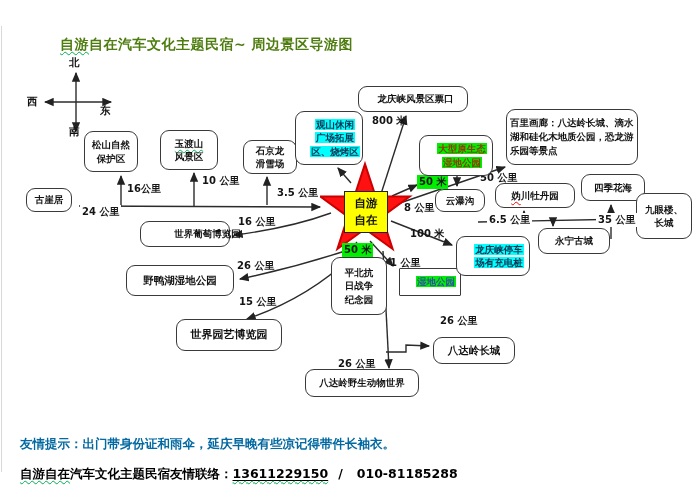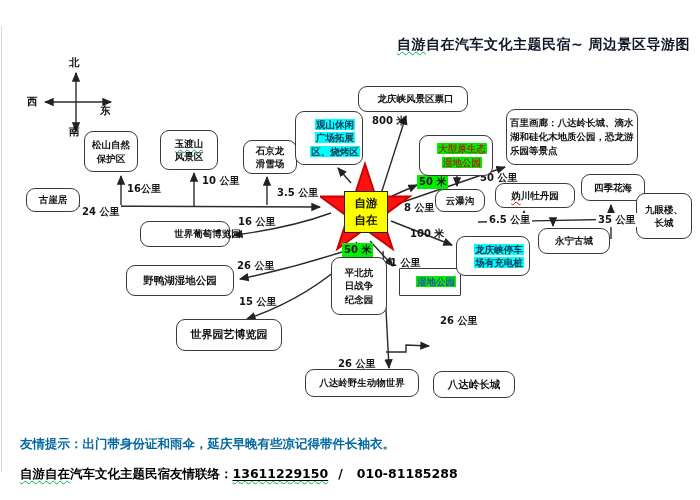--- a/index.html
+++ b/index.html
@@ -2,22 +2,22 @@
 <html><head>
 <meta charset="utf-8">
 <style>
   html,body{margin:0;padding:0;background:#fff;}
   #canvas{
     position:relative;width:700px;height:500px;background:#ffffff;overflow:hidden;
     font-family:"DejaVu Sans","Liberation Sans",sans-serif;color:#111;
   }
   .page-edge{position:absolute;left:1px;top:26px;width:1px;height:446px;background:#d9d9d9;}
   .title{
-    position:absolute;left:60px;top:36px;width:630px;text-align:right;
-    font-size:14px;font-weight:bold;color:#0f172a;letter-spacing:.5px;white-space:nowrap;
+    position:absolute;left:60px;top:36px;width:630px;text-align:left;
+    font-size:14px;font-weight:bold;color:#4d7c0f;letter-spacing:.5px;white-space:nowrap;
   }
   .wavy-green{text-decoration:#00b050 wavy underline;text-decoration-thickness:1px;text-underline-offset:2px;}
   .wavy-red{text-decoration:#ff0000 wavy underline;text-decoration-thickness:1px;text-underline-offset:2px;}
   svg.layer{position:absolute;left:0;top:0;}
   .box{
     position:absolute;box-sizing:border-box;background:#fff;border:1.5px solid #3a3a3a;border-radius:9px;
     display:flex;flex-direction:column;align-items:center;justify-content:center;
     font-size:9.5px;font-weight:600;line-height:1.38;text-align:center;padding:2px 3px;
   }
   .box.sharp{border-radius:1px;}
@@ -92,21 +92,21 @@
       <path d="M386,352 L406,352 L406,345 L429,346" marker-end="url(#ah)"></path>
     </g>
     <polygon points="365,164 375.6,196.4 409.7,196.5 382.1,216.6 392.6,249 365,229 337.4,249 347.9,216.6 320.3,196.5 354.4,196.4" fill="#ff1111" stroke="#cc0000" stroke-width="2"></polygon>
   </svg>
 
   <div class="compass-label" style="left:69px;top:56px;">北</div>
   <div class="compass-label" style="left:27px;top:95px;">西</div>
   <div class="compass-label" style="left:100px;top:104px;">东</div>
   <div class="compass-label" style="left:69px;top:125px;">南</div>
 
-  <div class="box" style="left:26px;top:188px;width:54px;height:24px;">
+  <div class="box" style="left:26px;top:188px;width:46px;height:24px;">
     <div class="bl">古崖居</div>
   </div>
 
   <div class="box" style="left:84px;top:131px;width:54px;height:41px;">
     <div class="bl">松山自然</div>
     <div class="bl">保护区</div>
   </div>
 
   <div class="box" style="left:160px;top:130px;width:58px;height:40px;">
     <div class="bl wavy-green">玉渡山</div>
@@ -178,21 +178,21 @@
   </div>
 
   <div class="box" style="left:126px;top:265px;width:108px;height:31px;font-size:10.5px;">
     <div class="bl">野鸭湖湿地公园</div>
   </div>
 
   <div class="box" style="left:176px;top:319px;width:106px;height:32px;font-size:11px;">
     <div class="bl">世界园艺博览园</div>
   </div>
 
-  <div class="box" style="left:433px;top:337px;width:82px;height:27px;font-size:10.5px;margin-top:34px;">
+  <div class="box" style="left:433px;top:337px;width:82px;height:27px;font-size:10.5px;">
     <div class="bl">八达岭长城</div>
   </div>
 
   <div class="box" style="left:305px;top:369px;width:114px;height:28px;">
     <div class="bl">八达岭野生动物世界</div>
   </div>
 
   <div class="star-label">
     <div>自游</div>
     <div>自在</div>

